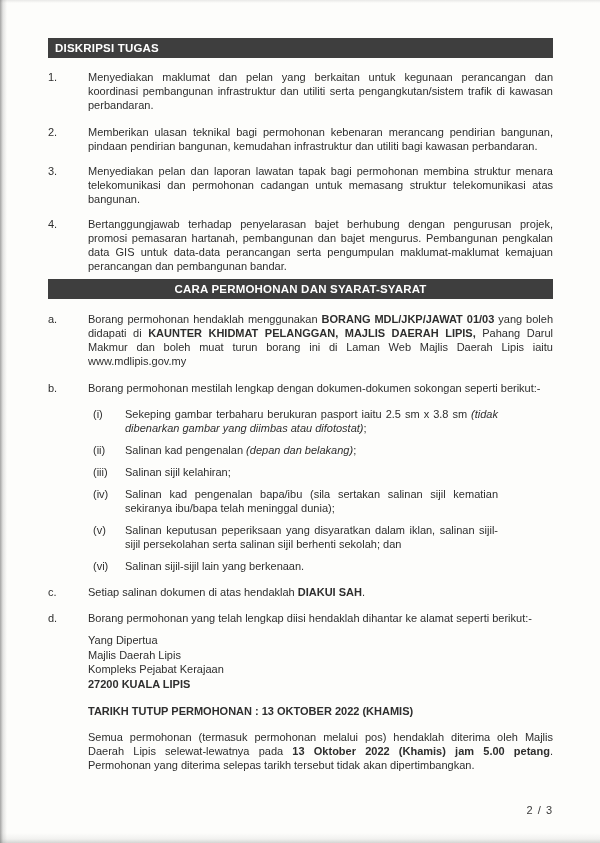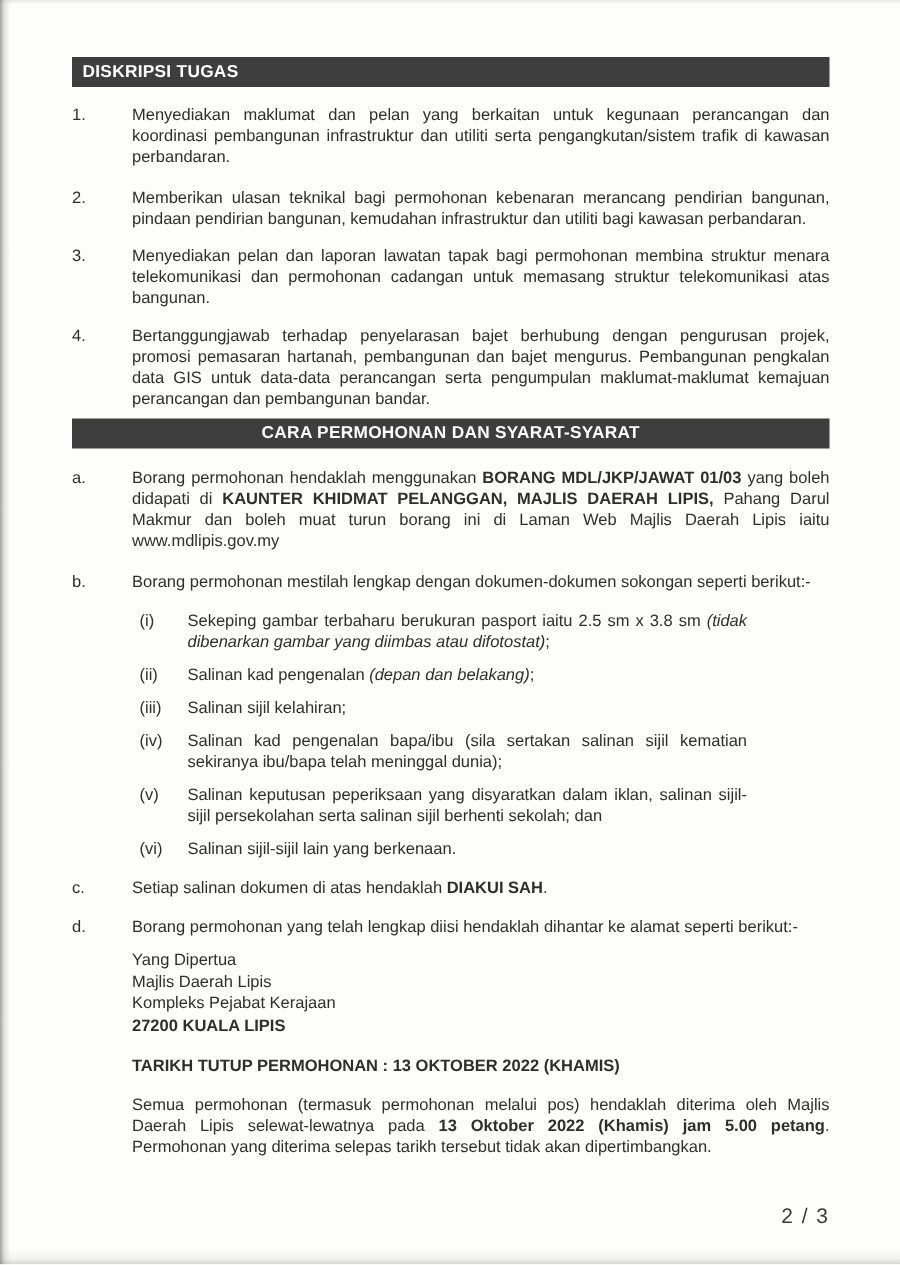--- a/index.html
+++ b/index.html
@@ -60,21 +60,21 @@
   .addr-line { line-height: 14.5px; }
   .addr-line.bold { font-weight: bold; }
 
   .deadline { margin-top: 13px; font-weight: bold; }
   .closing  { margin-top: 12px; text-align: justify; }
 
   .page-number {
     position: absolute;
     right: 47px;
     bottom: 26px;
-    font-size: 14px;
+    font-size: 11px;
     color: #3a3a3a;
     letter-spacing: 1px;
   }
 
   .rich b { font-weight: bold; }
   .rich i { font-style: italic; }
 </style>
 </head>
 <body>
 

